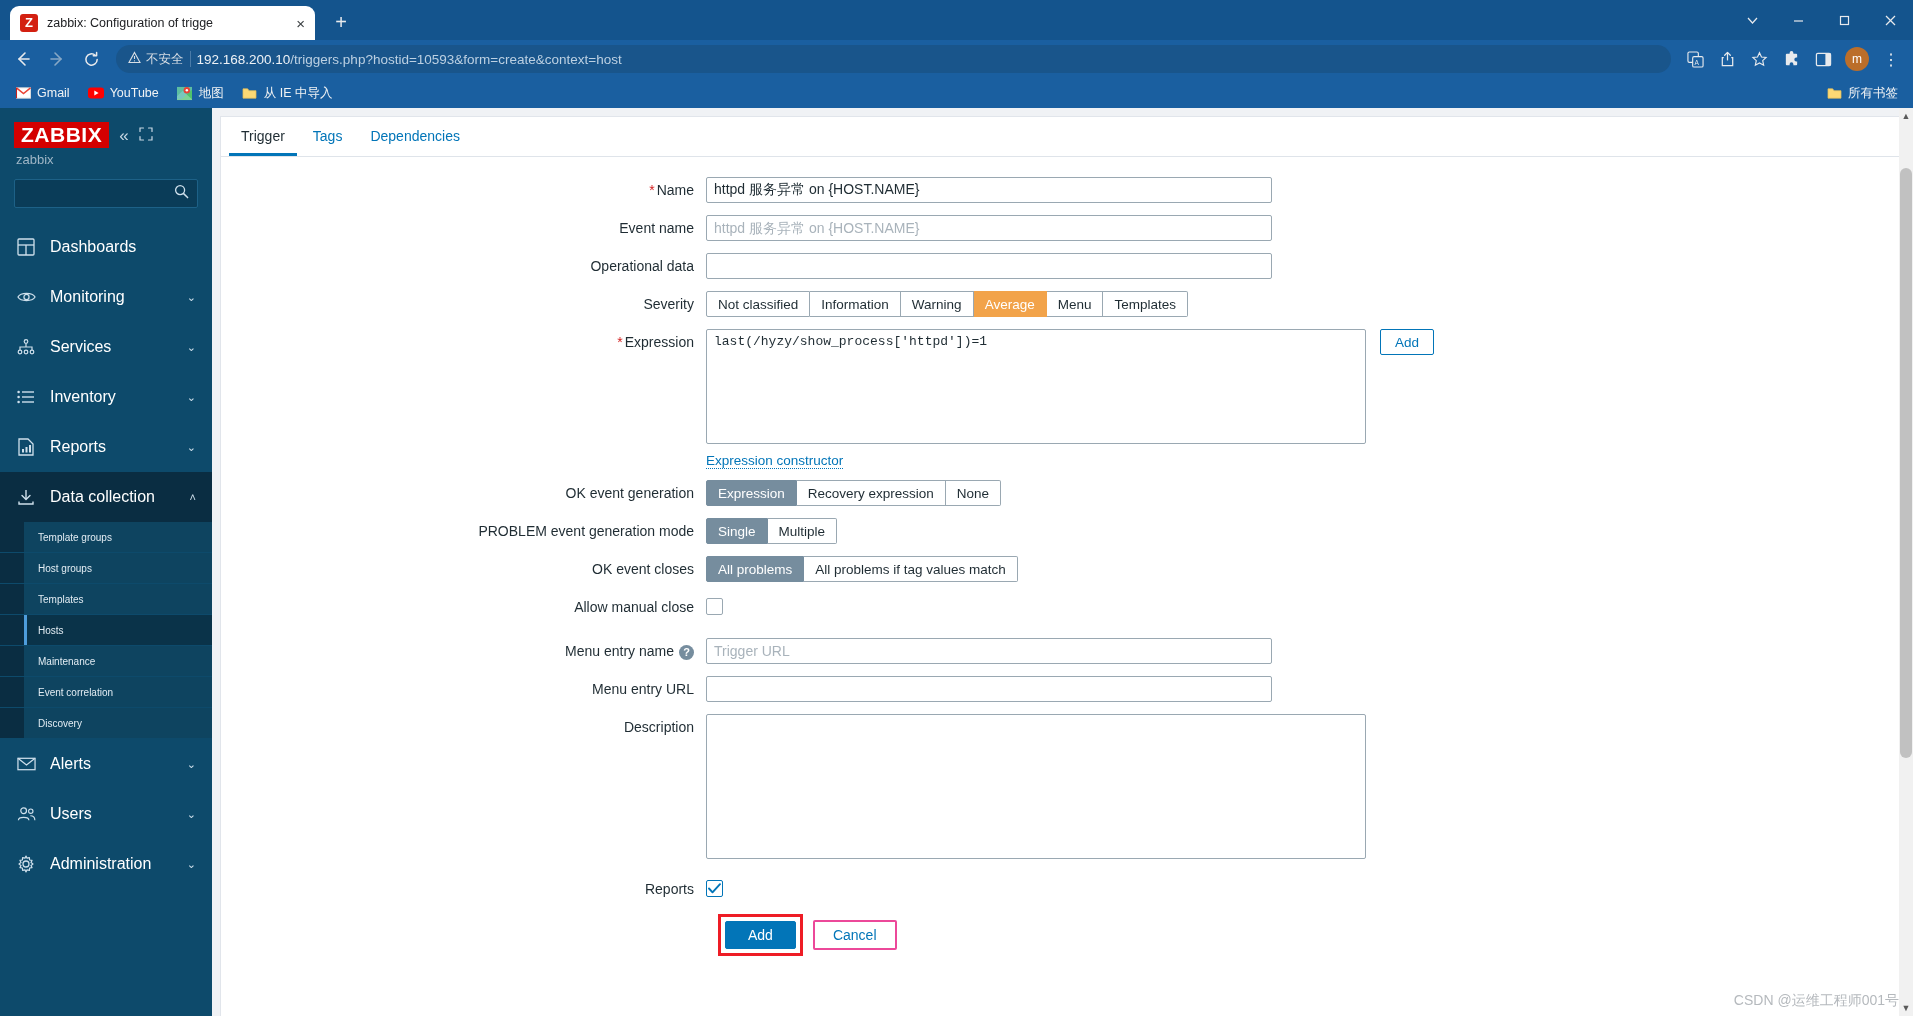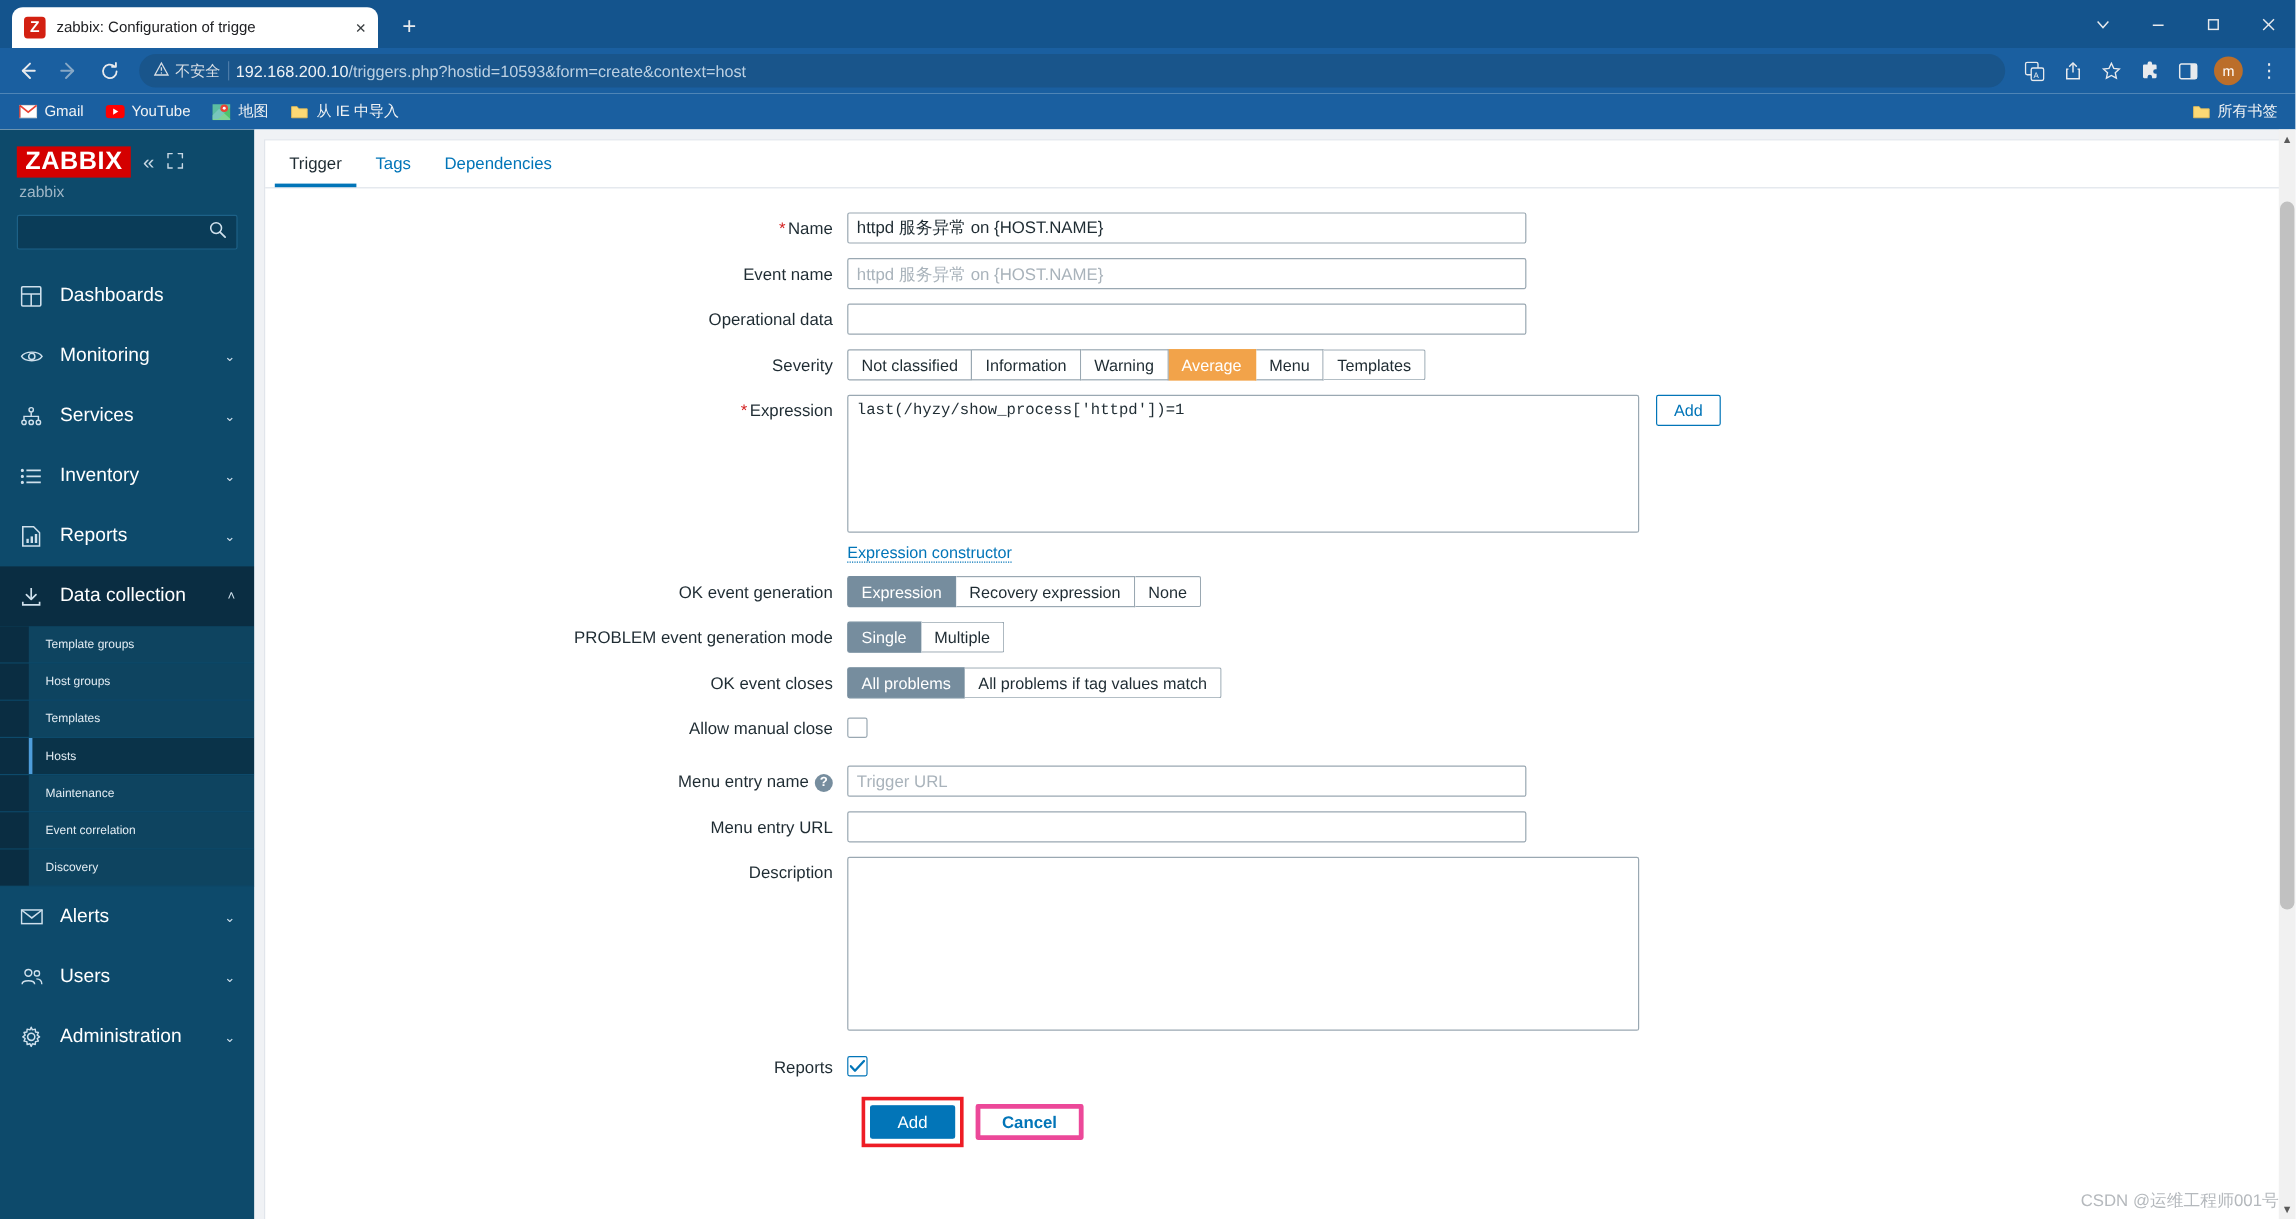--- a/index.html
+++ b/index.html
@@ -209,24 +209,23 @@
   .chk.checked svg { display: block; }
 
   .footer-btns { display: flex; gap: 10px; align-items: center; margin-left: 485px; padding-left: 12px; }
   .hl-box { border: 3px solid #ee1c25; padding: 4px; display: inline-flex; }
   .btn-primary {
     background: #0275b8; border: 1px solid #0275b8; color: #fff; border-radius: 2px;
     height: 28px; padding: 0 22px; font-size: 14px; cursor: pointer;
     font-family: "Liberation Sans", sans-serif;
   }
   .btn-secondary {
-    background: #fff; border: 4px solid #ec4899; color: #0275b8; border-radius: 2px;
+    background: #fff; border: 2px solid #ec4899; color: #0275b8; border-radius: 2px;
     height: 30px; padding: 0 18px; font-size: 14px; cursor: pointer;
     font-family: "Liberation Sans", sans-serif;
-    font-weight: bold;
   }
 
   .scrollbar-track {
     position: absolute; right: 0; top: 0; width: 14px; bottom: 0; background: #f1f1f1;
   }
   .scrollbar-thumb {
     position: absolute; right: 1px; top: 60px; width: 12px; height: 590px;
     background: #c1c1c1; border-radius: 6px; cursor: pointer;
   }
   .scroll-arrow {

